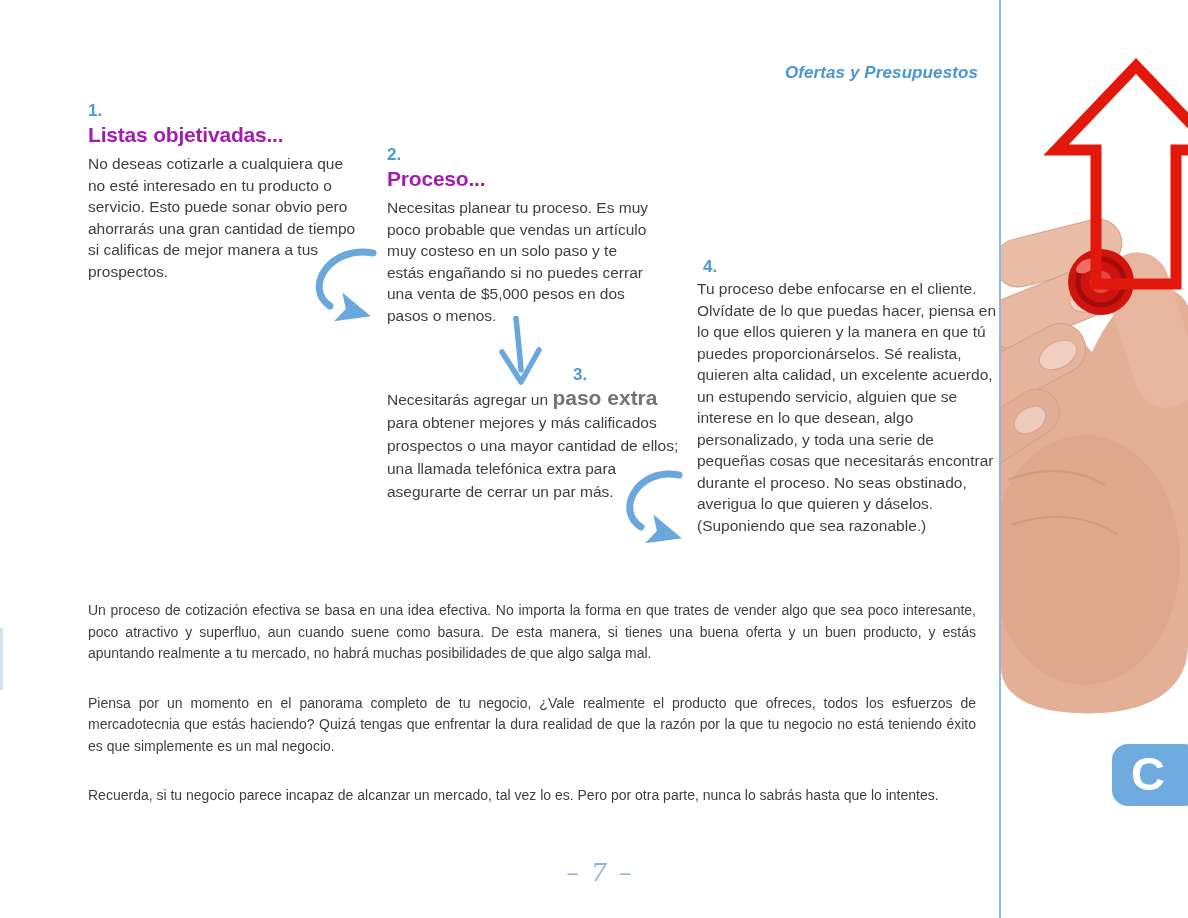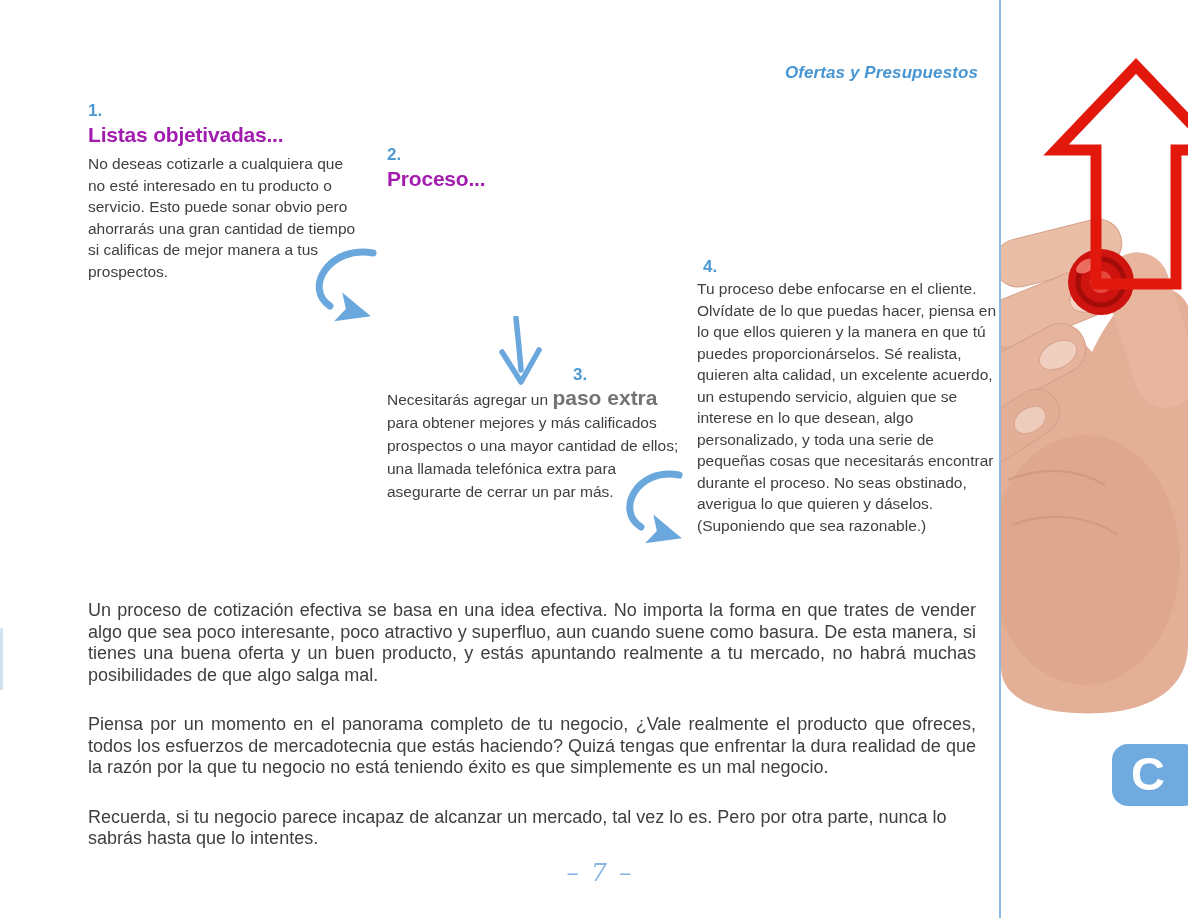--- a/index.html
+++ b/index.html
@@ -19,21 +19,21 @@
   .sec-body{font-size:15.5px;color:#3f3f3f;line-height:21.5px;}
   #s1{left:88px;top:100px;width:270px;}
   #s2{left:387px;top:144px;width:266px;}
   #s3{left:387px;top:364px;width:298px;}
   #s3 .sec-num{padding-left:186px;}
   #s3 .lead-line{font-size:15.5px;color:#3f3f3f;line-height:23px;}
   #s3 .highlight{font-size:21px;font-weight:bold;color:#737373;}
   #s4{left:697px;top:256px;width:300px;}
   #s4 .sec-num{padding-left:6px;}
   
-  #bottom{left:88px;top:600px;width:888px;font-size:18px;color:#3f3f3f;line-height:21.5px;}
+  #bottom{left:88px;top:600px;width:888px;font-size:14px;color:#3f3f3f;line-height:21.5px;}
   #bottom p{margin:0 0 28px 0;text-align:justify;}
   #bottom p:last-child{text-align:left;margin-bottom:16px;}
   
   #pagenum{
     left:535px;top:858px;width:130px;text-align:center;
     font-family:"DejaVu Serif", serif;font-style:italic;
     font-size:25px;color:#85b5e3;letter-spacing:2px;
   }
   
   #vline{left:999px;top:0;width:2px;height:918px;background:#8cb9e4;}
@@ -53,20 +53,21 @@
 
 <div id="s1" class="abs">
   <div class="sec-num">1.</div>
   <div class="sec-title">Listas objetivadas...</div>
   <div class="sec-body">No deseas cotizarle a cualquiera que no esté interesado en tu producto o servicio.  Esto puede sonar obvio pero ahorrarás una gran cantidad de tiempo si calificas de mejor manera a tus prospectos.</div>
 </div>
 
 <div id="s2" class="abs">
   <div class="sec-num">2.</div>
   <div class="sec-title">Proceso...</div>
+  <div class="sec-body">Necesitas planear tu proceso.   Es muy poco probable que vendas un artículo muy costeso en un solo paso y te estás engañando si no puedes cerrar una venta de $5,000 pesos en dos pasos o menos.</div>
 </div>
 
 <div id="s3" class="abs">
   <div class="sec-num">3.</div>
   <div class="lead-line"><span>Necesitarás agregar un </span><span class="highlight">paso extra</span><span class="sec-body"> para obtener mejores y más calificados prospectos o una mayor cantidad de ellos; una llamada telefónica extra para asegurarte de cerrar un par más.</span></div>
 </div>
 
 <div id="s4" class="abs">
   <div class="sec-num">4.</div>
   <div class="sec-body">Tu proceso debe enfocarse en el cliente. Olvídate de lo que puedas hacer, piensa en lo que ellos quieren y la manera en que tú puedes proporcionárselos. Sé realista, quieren alta calidad, un excelente acuerdo, un estupendo servicio, alguien que se interese en lo que desean, algo personalizado, y toda una serie de pequeñas cosas que necesitarás encontrar durante el proceso.   No seas obstinado, averigua lo que quieren y dáselos. (Suponiendo que sea razonable.)</div>

